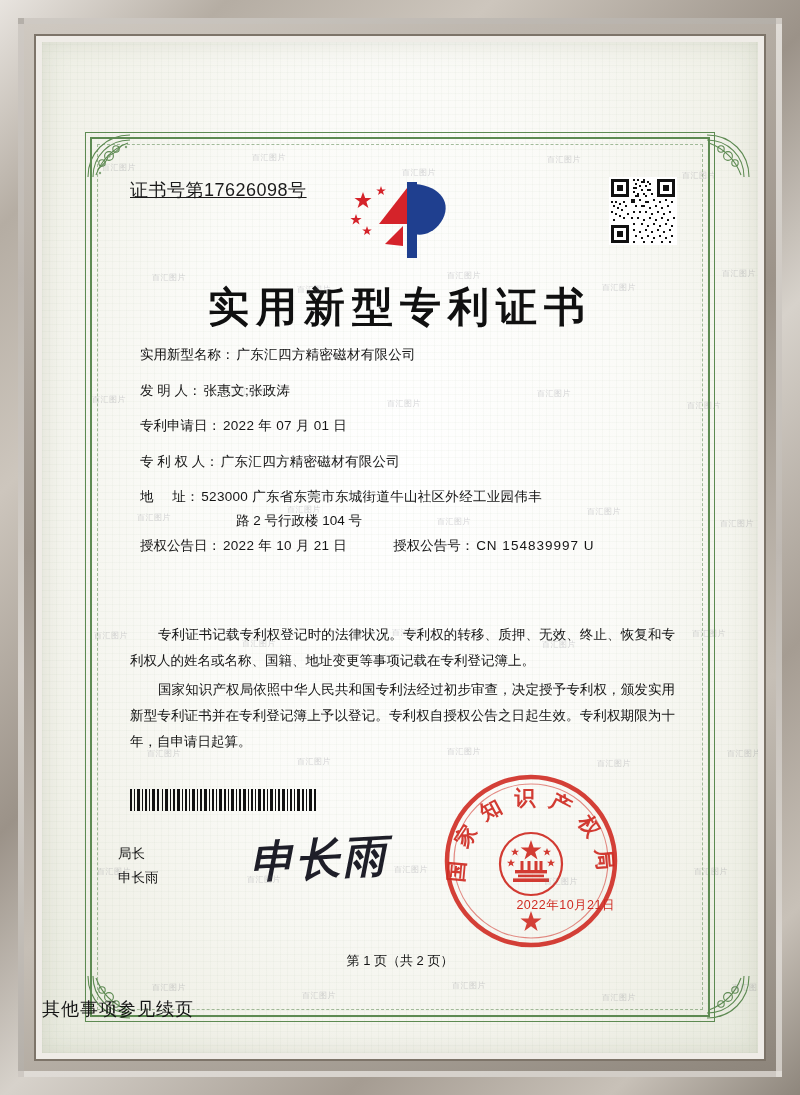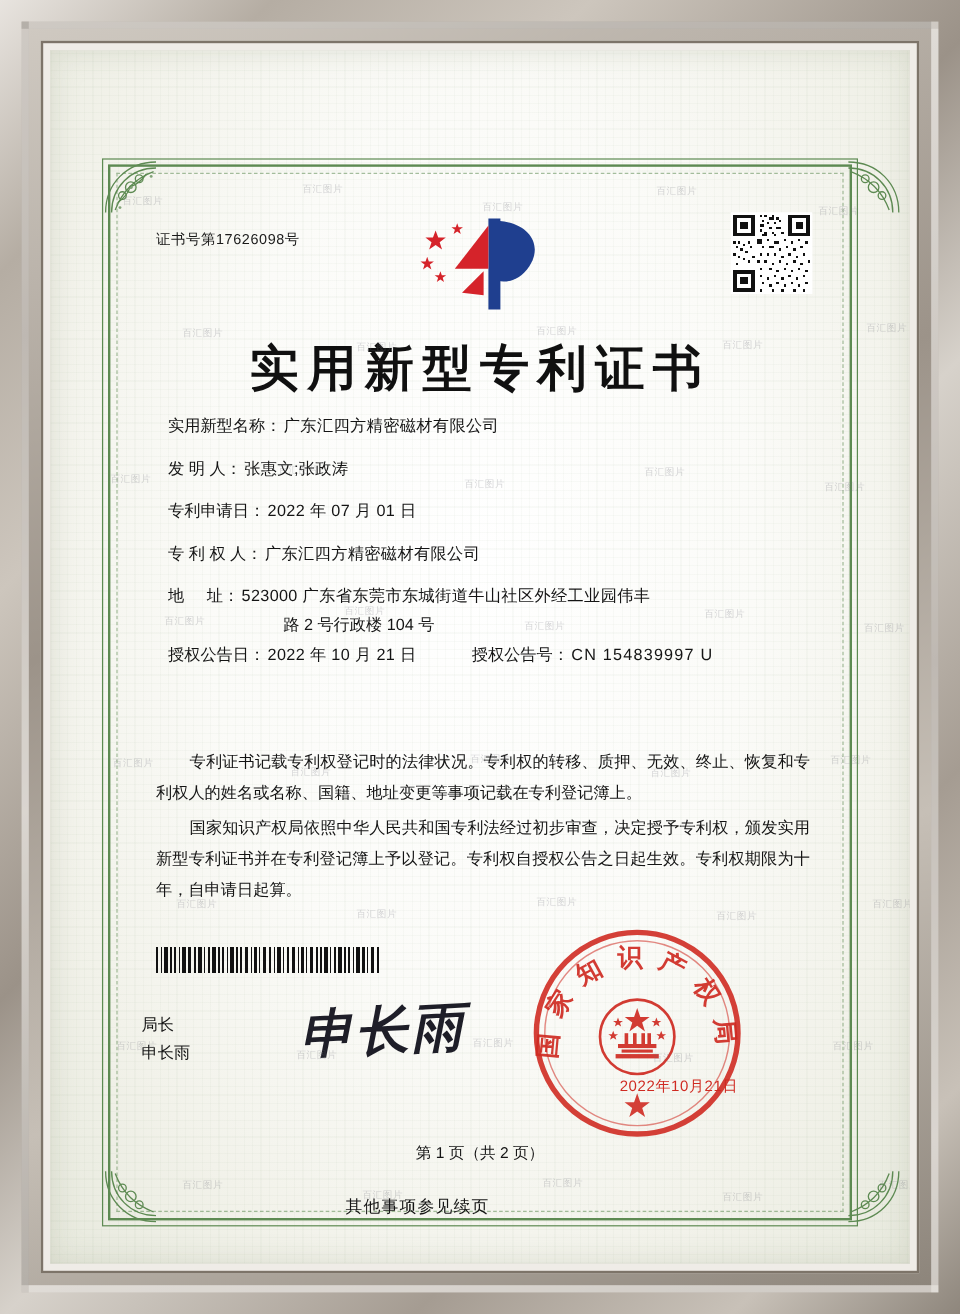--- a/index.html
+++ b/index.html
@@ -85,24 +85,25 @@
   }
   .corner svg { display: block; }
   .c-tl { left: 40px;  top: 87px; }
   .c-tr { left: 659px; top: 87px; transform: scaleX(-1); }
   .c-bl { left: 40px;  top: 928px; transform: scaleY(-1); }
   .c-br { left: 659px; top: 928px; transform: scale(-1,-1); }
 
   
   .cert-no {
     position: absolute;
-    left: 88px; top: 149px;
-    font-size: 12px;
+    left: 88px; top: 136px;
+    font-size: 18px;
     color: #1a1a1a;
     letter-spacing: 0.5px;
+    text-decoration: underline;
   }
   .qr {
     position: absolute;
     left: 567px; top: 135px;
     width: 68px; height: 68px;
     background: #ffffff;
   }
   .qr svg { display: block; }
 
   .logo {
@@ -222,22 +223,21 @@
     left: 0; top: 910px;
     width: 716px;
     text-align: center;
     font-size: 13px;
     color: #141414;
   }
   .footnote {
     position: absolute;
     left: 0; top: 955px;
     width: 612px;
-    text-align: center;
-    font-size: 14px;
+    font-size: 18px;
     color: #141414;
     letter-spacing: 1px;
   }
 
   
   .wm {
     position: absolute;
     font-size: 8px;
     color: rgba(120,120,130,0.30);
     letter-spacing: 0.5px;

